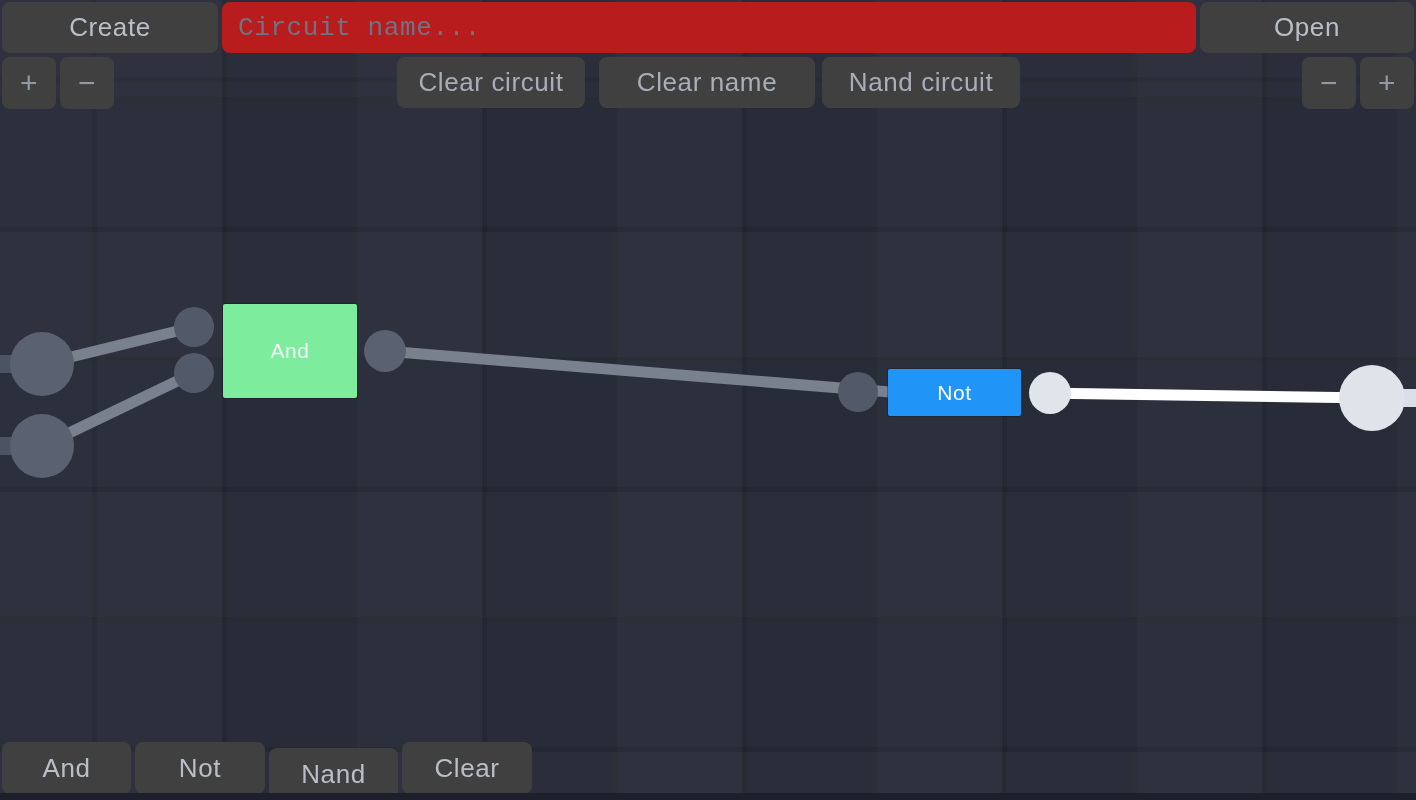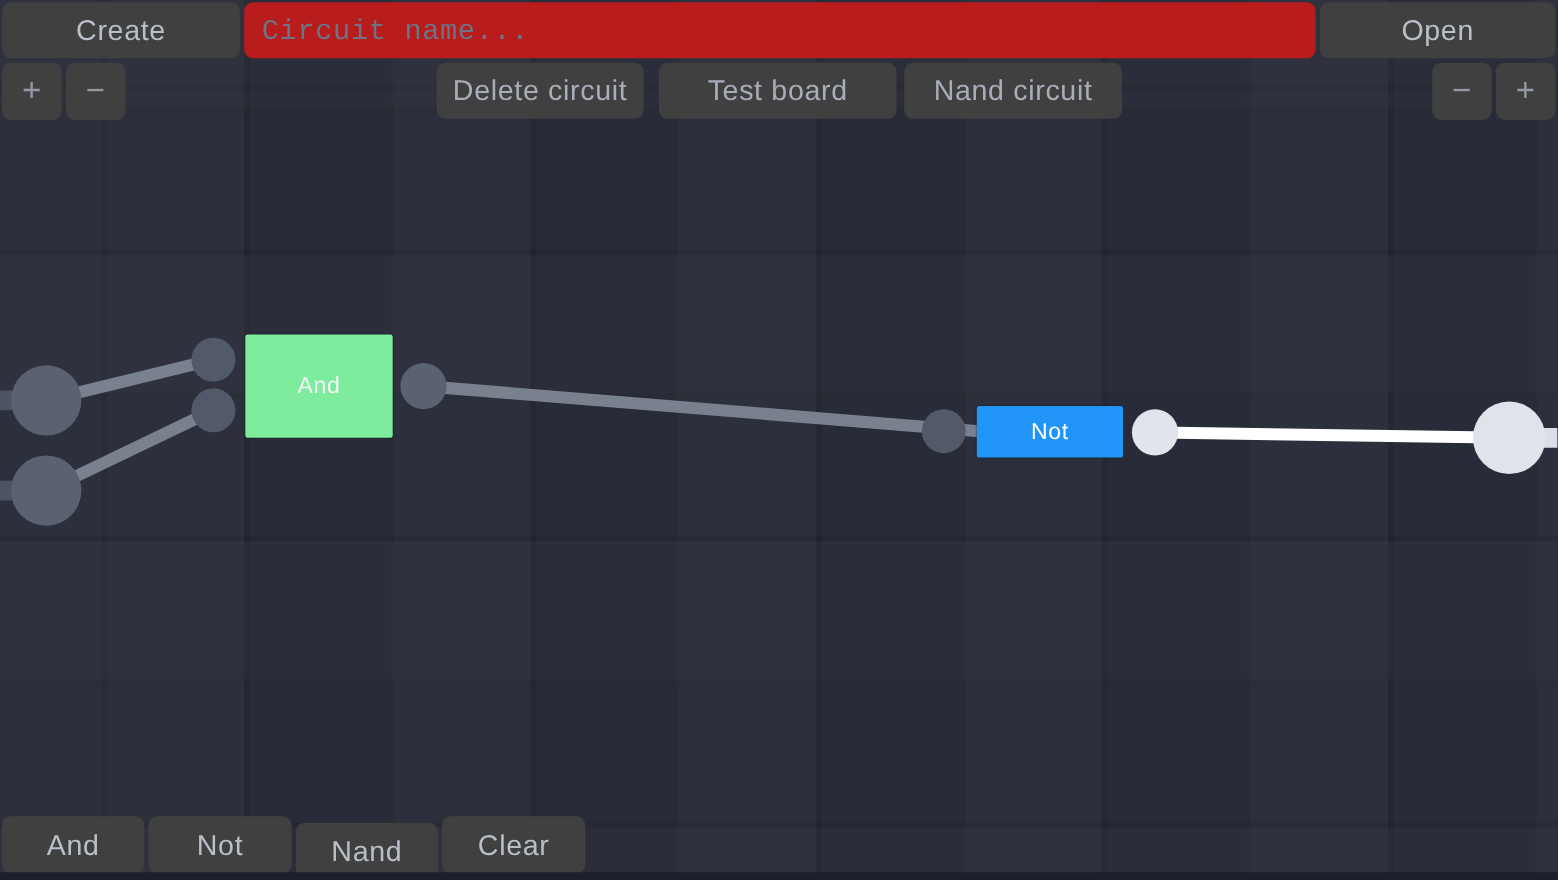--- a/index.html
+++ b/index.html
@@ -74,22 +74,22 @@
 
 <div class="ui-btn" style="left:2px;top:2px;width:216px;height:51px;">Create</div>
 
 <input id="circuit-name" type="text" placeholder="Circuit name..." style="">
 
 <div class="ui-btn" style="left:1200px;top:2px;width:214px;height:51px;">Open</div>
 
 <div class="ui-btn zoomer" style="left:2px;top:57px;width:54px;height:52px;">+</div>
 <div class="ui-btn zoomer" style="left:60px;top:57px;width:54px;height:52px;">−</div>
 
-<div class="ui-btn toolbar" style="left:397px;top:57px;width:188px;height:51px;">Delete circuit</div>
-<div class="ui-btn toolbar" style="left:599px;top:57px;width:216px;height:51px;">Test board</div>
+<div class="ui-btn toolbar" style="left:397px;top:57px;width:188px;height:51px;">Clear circuit</div>
+<div class="ui-btn toolbar" style="left:599px;top:57px;width:216px;height:51px;">Clear name</div>
 <div class="ui-btn toolbar" style="left:822px;top:57px;width:198px;height:51px;">Nand circuit</div>
 
 <div class="ui-btn zoomer" style="left:1302px;top:57px;width:54px;height:52px;">−</div>
 <div class="ui-btn zoomer" style="left:1360px;top:57px;width:54px;height:52px;">+</div>
 
 <div class="ui-btn" style="left:2px;top:742px;width:129px;height:52px;">And</div>
 <div class="ui-btn" style="left:135px;top:742px;width:130px;height:52px;">Not</div>
 <div class="ui-btn" style="left:269px;top:748px;width:129px;height:52px;">Nand</div>
 <div class="ui-btn" style="left:402px;top:742px;width:130px;height:52px;">Clear</div>
 

